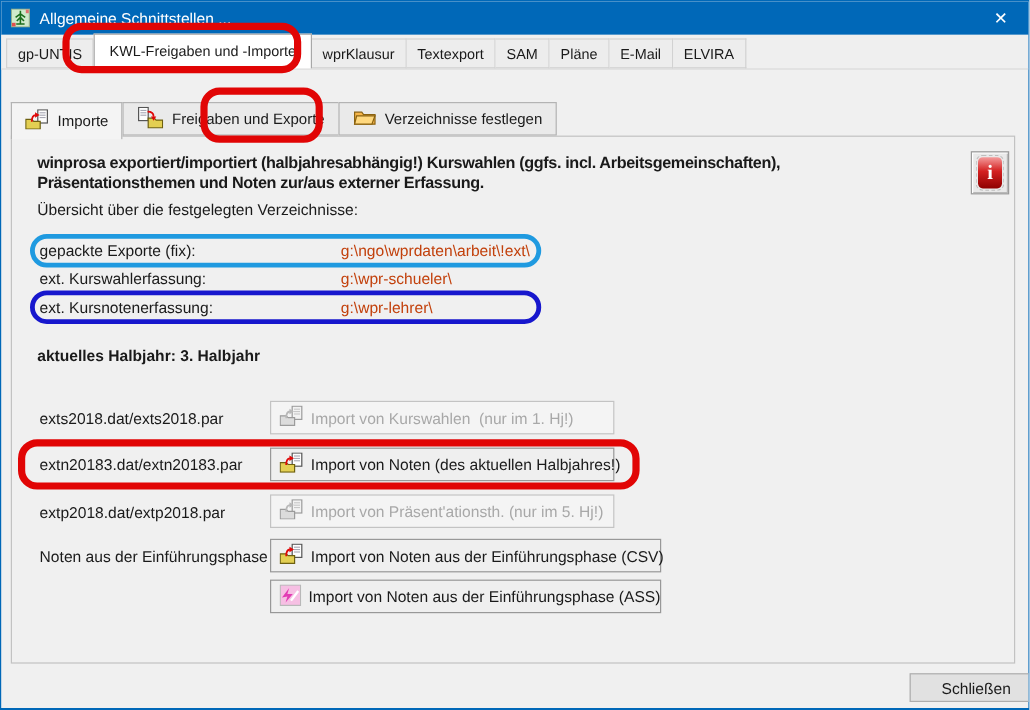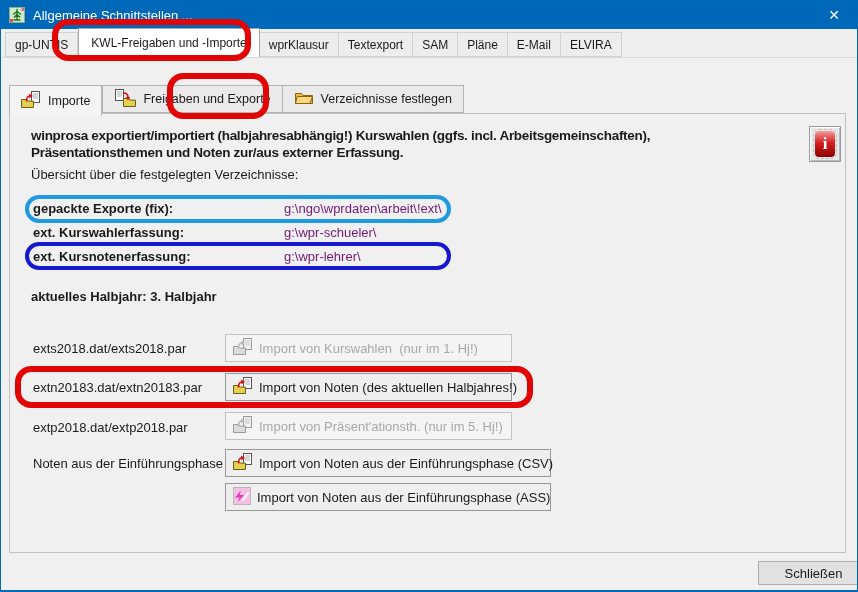--- a/index.html
+++ b/index.html
@@ -37,22 +37,22 @@
   
   .panel{position:absolute;top:112px;left:8px;width:837px;height:440px;
          border:1px solid #c2c2c2;background:#f0f0f0;}
 
   .abs{position:absolute;}
   .introtext{font-weight:700;font-size:13.5px;letter-spacing:-0.3px;white-space:nowrap;}
   .heading{font-size:13px;}
   .bold{font-weight:700;}
 
   .dirrow{position:absolute;left:32px;height:18px;display:flex;font-size:13px;}
-  .dirrow .dlabel{width:251px;font-weight:bold;}
-  .dirrow .dpath{color:#701a75;}
+  .dirrow .dlabel{width:251px;}
+  .dirrow .dpath{color:#c2410c;}
 
   .filelabel{position:absolute;left:32px;font-size:13px;height:18px;line-height:18px;}
 
   .btn{position:absolute;left:224px;height:28px;display:flex;align-items:center;gap:6px;
        padding:0 7px;font-size:13px;background:#efefef;border:1px solid #989898;cursor:default;}
   .btn .lbl{white-space:pre;}
   .btn.disabled{background:#f4f4f4;border-color:#c3c3c3;color:#a8a8a8;}
   .btn.w1{width:287px;}
   .btn.w2{width:326px;}
 

